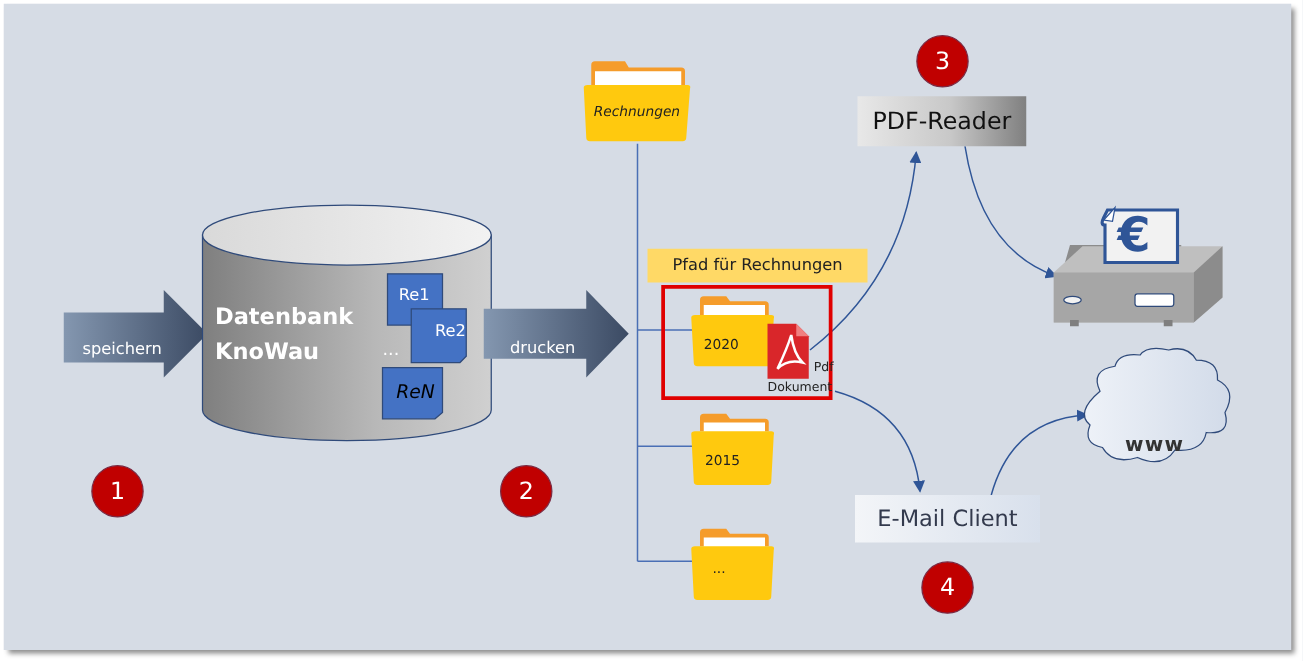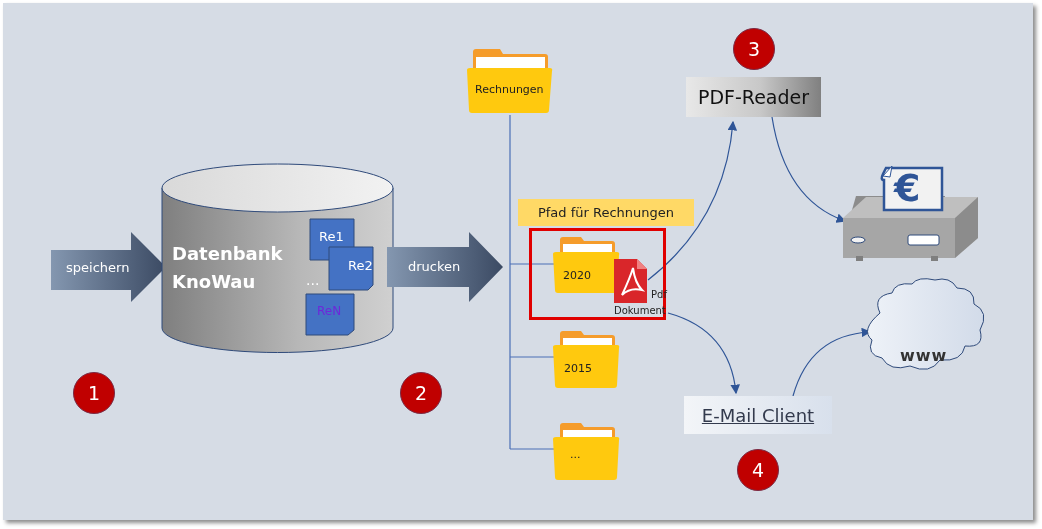--- a/index.html
+++ b/index.html
@@ -2,31 +2,31 @@
 <html><head>
 <meta charset="utf-8">
 <style>
   html, body { margin:0; padding:0; background:#ffffff; }
   body { width:1042px; height:529px; position:relative; overflow:hidden; font-family:"DejaVu Sans", sans-serif; }
   .canvas { position:absolute; left:3px; top:3px; width:1030px; height:517px; background:#d6dce5;
             box-shadow: 3px 3px 4px rgba(0,0,0,0.45); }
   .abs { position:absolute; }
   .badge { position:absolute; width:42px; height:42px; border-radius:50%; background:#c00000;
            border:1.5px solid #7b2a43; color:#fff; font-size:19px; display:flex; align-items:center; justify-content:center; box-sizing:border-box; }
-  .arrow-label { position:absolute; color:#fff; font-size:13px; }
+  .arrow-label { position:absolute; color:#fff; font-size:13px;margin-top:12px; }
   .folder-label { position:absolute; font-size:11px; color:#222; }
   .pfad { position:absolute; left:518px; top:199px; width:176px; height:27px; background:#ffd966;
           color:#222; font-size:13px; display:flex; align-items:center; justify-content:center; }
   .redbox { position:absolute; left:529px; top:228px; width:137px; height:92px; border:3px solid #e00000; box-sizing:border-box; }
   .pdfreader { position:absolute; left:686px; top:77px; width:135px; height:40px;
                background:linear-gradient(to right,#e8e8e8 0%, #c8c8c8 55%, #808080 100%);
                color:#111; font-size:19px; display:flex; align-items:center; justify-content:center; }
   .email { position:absolute; left:684px; top:396px; width:148px; height:38px;
            background:linear-gradient(to right,#f3f5f8,#d8e0ec); color:#333a4d; font-size:18px;
-           display:flex; align-items:center; justify-content:center;text-decoration:underline; }
+           display:flex; align-items:center; justify-content:center; }
   .dbtitle { position:absolute; left:172px; top:240px; color:#fff; font-size:18px; font-weight:bold; line-height:28px; }
   .www { position:absolute; left:900px; top:318px; color:#333; font-size:16px; font-weight:bold; letter-spacing:1px;margin-top:28px; }
   .pdf-lbl { position:absolute; font-size:10px; color:#222; }
 </style>
 </head>
 <body>
 
 <div class="canvas"></div>
 
 <svg class="abs" style="left:0;top:0" width="1042" height="529">
@@ -137,23 +137,23 @@
 <div class="arrow-label" style="left:408px;top:259px;">drucken</div>
 
 <div class="dbtitle">
   <div>Datenbank</div>
   <div>KnoWau</div>
 </div>
 
 <div class="abs" style="left:319px;top:229px;color:#fff;font-size:13px;">Re1</div>
 <div class="abs" style="left:348px;top:258px;color:#fff;font-size:13px;">Re2</div>
 <div class="abs" style="left:306px;top:272px;color:#fff;font-size:14px;">...</div>
-<div class="abs" style="left:317px;top:304px;color:#6d28d9;font-size:12px;">ReN</div>
+<div class="abs" style="left:317px;top:304px;color:#000000;font-size:15px;font-style:italic;">ReN</div>
 
-<div class="folder-label" style="left:475px;top:83px;">Rechnungen</div>
+<div class="folder-label" style="left:475px;top:83px;font-style:italic;">Rechnungen</div>
 <div class="pfad">Pfad für Rechnungen</div>
 <div class="redbox"></div>
 <div class="folder-label" style="left:563px;top:269px;">2020</div>
 <div class="folder-label" style="left:564px;top:362px;">2015</div>
 <div class="folder-label" style="left:570px;top:448px;">...</div>
 
 <div class="pdf-lbl" style="left:651px;top:289px;">Pdf</div>
 <div class="pdf-lbl" style="left:614px;top:305px;">Dokument</div>
 
 <div class="pdfreader">PDF-Reader</div>

